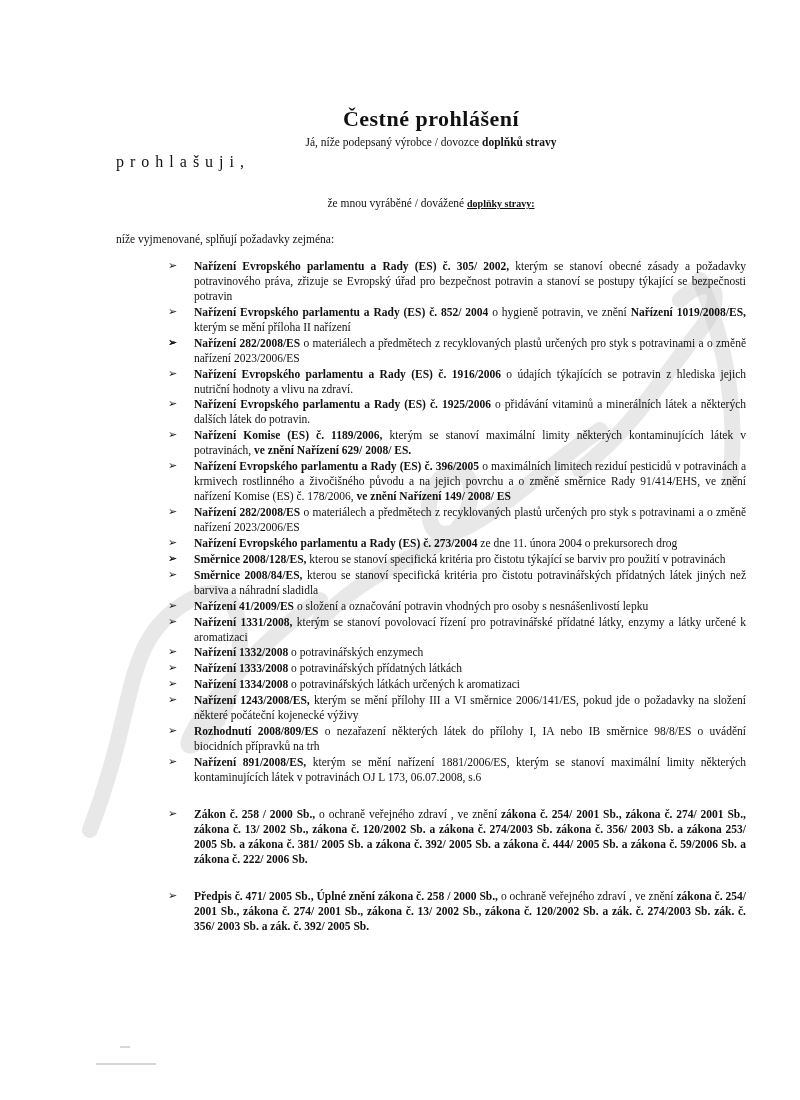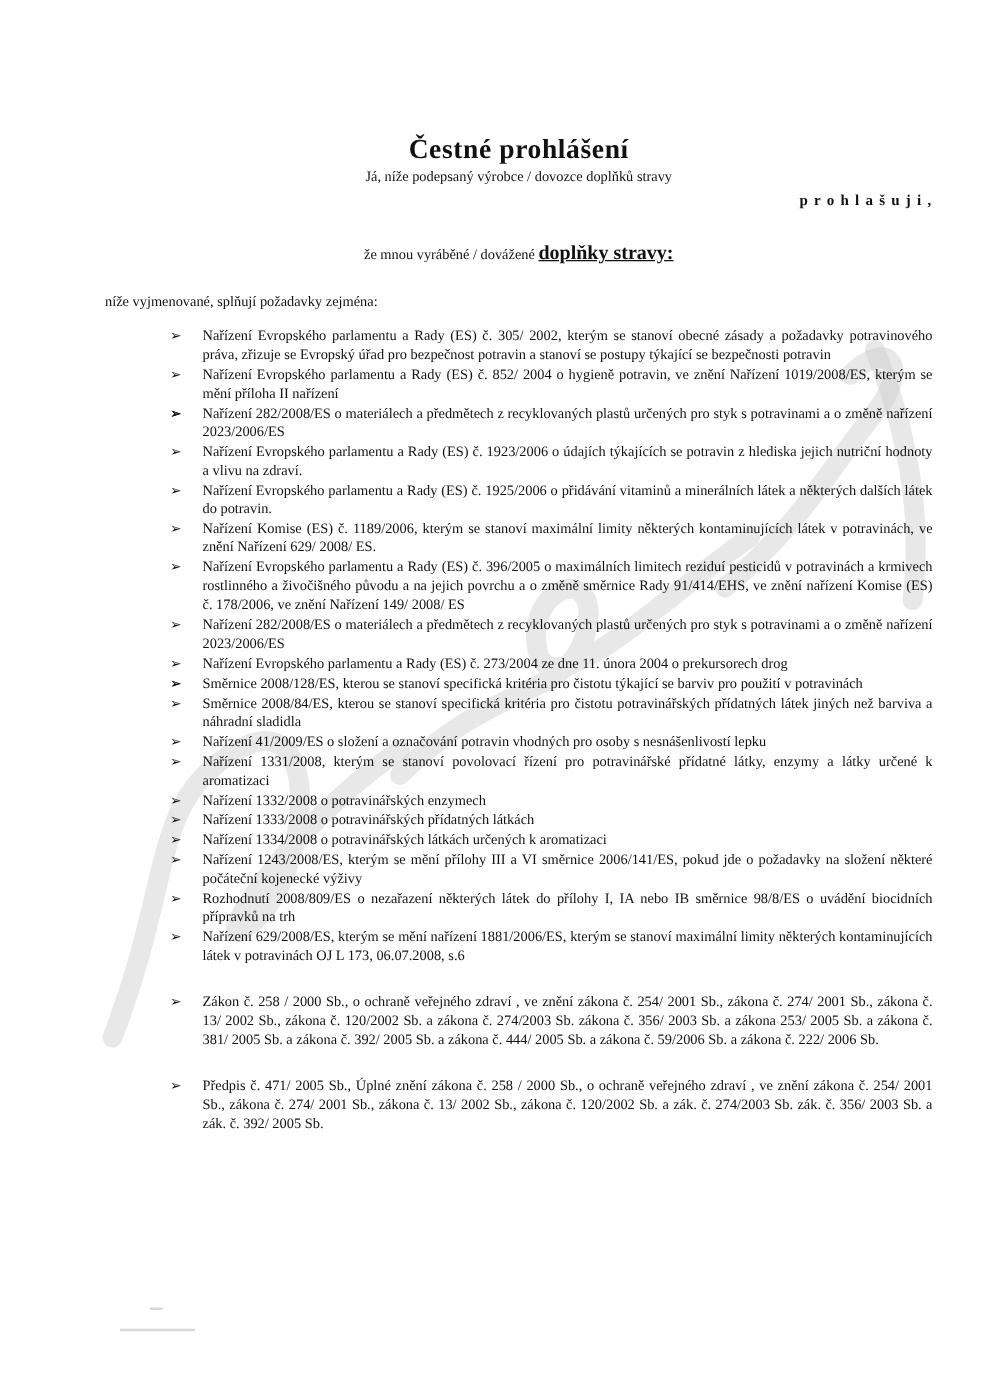--- a/index.html
+++ b/index.html
@@ -14,48 +14,48 @@
   }
   .watermark {
     position: absolute;
     left: 0; top: 0; width: 800px; height: 1100px;
     pointer-events: none;
     z-index: 0;
   }
   .content {
     position: relative;
     z-index: 1;
-    padding: 106px 54px 0 84px;
+    padding: 106px 54px 0 116px;
   }
   .title {
     margin: 0;
     text-align: center;
     font-size: 22px;
     font-weight: bold;
     letter-spacing: 0.5px;
   }
   .subtitle {
     margin: 4px 0 0 0;
     text-align: center;
     font-size: 11.5px;
   }
   .declare {
     margin: 5px 0 0 0;
-    text-align: right;
-    font-size: 12px;
-    font-weight: bold;
+    text-align: left;
+    font-size: 16px;
+    font-weight: normal;
     letter-spacing: 1px;
   }
   .statement {
     margin: 26px 0 0 0;
     text-align: center;
     font-size: 11.5px;
   }
   .statement .big {
-    font-size: 16px;
+    font-size: 10px;
     font-weight: bold;
     text-decoration: underline;
   }
   .intro {
     margin: 24px 0 0 0;
     font-size: 11.5px;
   }
   .list {
     margin-top: 14px;
   }
@@ -70,21 +70,21 @@
   .list-item.spaced {
     margin-top: 22px;
   }
   .bullet {
     position: absolute;
     left: 52px;
     top: 0;
     font-size: 11px;
     font-family: "DejaVu Sans", sans-serif;
   }
-  .b { font-weight: normal; }
+  .b { font-weight: bold; }
   .scan-mark {
     position: absolute;
     background: #bdbdbd;
     opacity: 0.6;
   }
 </style>
 </head>
 <body>
 
 <div class="page">
@@ -114,35 +114,35 @@
     <p class="statement"><span>že mnou vyráběné / dovážené </span><span class="big">doplňky stravy:</span></p>
 
     <p class="intro">níže vyjmenované, splňují požadavky zejména:</p>
 
     <div class="list" id="reg-list">
         <div class="list-item"><span class="bullet">➢</span><span><span class="b">Nařízení Evropského parlamentu a Rady (ES) č. 305/ 2002,</span><span> kterým se stanoví obecné zásady a požadavky potravinového práva, zřizuje se Evropský úřad pro bezpečnost potravin a stanoví se postupy týkající se bezpečnosti potravin</span></span></div>
         <div class="list-item"><span class="bullet">➢</span><span><span class="b">Nařízení Evropského parlamentu a Rady (ES) č. 852/ 2004</span><span> o hygieně potravin, ve znění </span><span class="b">Nařízení 1019/2008/ES,</span><span> kterým se mění příloha II nařízení</span></span></div>
         <div class="list-item"><span class="bullet">➢</span></div>
         <div class="list-item"><span class="bullet">➢</span></div>
         <div class="list-item"><span class="bullet">➢</span><span><span class="b">Nařízení 282/2008/ES</span><span> o materiálech a předmětech z recyklovaných plastů určených pro styk s potravinami a o změně nařízení 2023/2006/ES</span></span></div>
-        <div class="list-item"><span class="bullet">➢</span><span><span class="b">Nařízení Evropského parlamentu a Rady (ES) č. 1923/2006</span><span>  o údajích týkajících se potravin z hlediska jejich nutriční hodnoty a vlivu na zdraví.</span></span></div>
+        <div class="list-item"><span class="bullet">➢</span><span><span class="b">Nařízení Evropského parlamentu a Rady (ES) č. 1916/2006</span><span>  o údajích týkajících se potravin z hlediska jejich nutriční hodnoty a vlivu na zdraví.</span></span></div>
         <div class="list-item"><span class="bullet">➢</span><span><span class="b">Nařízení Evropského parlamentu a Rady (ES) č. 1925/2006</span><span>  o přidávání vitaminů a minerálních látek a některých dalších látek do potravin.</span></span></div>
         <div class="list-item"><span class="bullet">➢</span><span><span class="b">Nařízení Komise (ES) č. 1189/2006,</span><span> kterým se stanoví maximální limity některých kontaminujících látek v potravinách, </span><span class="b">ve znění Nařízení 629/ 2008/ ES.</span></span></div>
         <div class="list-item"><span class="bullet">➢</span><span><span class="b">Nařízení Evropského parlamentu a Rady (ES) č. 396/2005</span><span> o maximálních limitech reziduí pesticidů v potravinách a krmivech rostlinného a živočišného původu a na jejich povrchu a o změně směrnice Rady 91/414/EHS, ve znění nařízení Komise (ES) č. 178/2006, </span><span class="b">ve znění Nařízení 149/ 2008/ ES</span></span></div>
         <div class="list-item"><span class="bullet">➢</span><span><span class="b">Nařízení 282/2008/ES</span><span> o materiálech a předmětech z recyklovaných plastů určených pro styk s potravinami a o změně nařízení 2023/2006/ES</span></span></div>
         <div class="list-item"><span class="bullet">➢</span><span><span class="b">Nařízení Evropského parlamentu a Rady (ES) č. 273/2004</span><span> ze dne 11. února 2004 o prekursorech drog</span></span></div>
         <div class="list-item"><span class="bullet">➢</span></div>
         <div class="list-item"><span class="bullet">➢</span><span><span class="b">Směrnice 2008/128/ES,</span><span> kterou se stanoví specifická kritéria pro čistotu týkající se barviv pro použití v potravinách</span></span></div>
         <div class="list-item"><span class="bullet">➢</span><span><span class="b">Směrnice 2008/84/ES,</span><span> kterou se stanoví specifická kritéria pro čistotu potravinářských přídatných látek jiných než barviva a náhradní sladidla</span></span></div>
         <div class="list-item"><span class="bullet">➢</span><span><span class="b">Nařízení 41/2009/ES</span><span> o složení a označování potravin vhodných pro osoby s nesnášenlivostí lepku</span></span></div>
         <div class="list-item"><span class="bullet">➢</span><span><span class="b">Nařízení 1331/2008,</span><span> kterým se stanoví povolovací řízení pro potravinářské přídatné látky, enzymy a látky určené k aromatizaci</span></span></div>
         <div class="list-item"><span class="bullet">➢</span><span><span class="b">Nařízení 1332/2008</span><span> o potravinářských enzymech</span></span></div>
         <div class="list-item"><span class="bullet">➢</span><span><span class="b">Nařízení 1333/2008</span><span> o potravinářských přídatných látkách</span></span></div>
         <div class="list-item"><span class="bullet">➢</span><span><span class="b">Nařízení 1334/2008</span><span> o potravinářských látkách určených k aromatizaci</span></span></div>
         <div class="list-item"><span class="bullet">➢</span><span><span class="b">Nařízení 1243/2008/ES,</span><span> kterým se mění přílohy III a VI směrnice 2006/141/ES, pokud jde o požadavky na složení některé počáteční kojenecké výživy</span></span></div>
         <div class="list-item"><span class="bullet">➢</span><span><span class="b">Rozhodnutí 2008/809/ES</span><span> o nezařazení některých látek do přílohy I, IA nebo IB směrnice 98/8/ES o uvádění biocidních přípravků na trh</span></span></div>
-        <div class="list-item"><span class="bullet">➢</span><span><span class="b">Nařízení 629/2008/ES,</span><span> kterým se mění nařízení 1881/2006/ES, kterým se stanoví maximální limity některých kontaminujících látek v potravinách  OJ L 173, 06.07.2008, s.6</span></span></div>
+        <div class="list-item"><span class="bullet">➢</span><span><span class="b">Nařízení 891/2008/ES,</span><span> kterým se mění nařízení 1881/2006/ES, kterým se stanoví maximální limity některých kontaminujících látek v potravinách  OJ L 173, 06.07.2008, s.6</span></span></div>
         <div class="list-item spaced"><span class="bullet">➢</span><span><span class="b">Zákon č. 258 / 2000 Sb.,</span><span> o ochraně veřejného zdraví , ve znění </span><span class="b">zákona č. 254/ 2001 Sb., zákona č. 274/ 2001 Sb., zákona č. 13/ 2002 Sb., zákona č. 120/2002 Sb. a zákona č. 274/2003 Sb.  zákona č. 356/ 2003 Sb. a zákona 253/ 2005 Sb. a zákona č. 381/ 2005 Sb. a zákona č. 392/ 2005 Sb. a zákona č. 444/ 2005 Sb. a zákona č. 59/2006 Sb. a zákona č. 222/ 2006 Sb.</span></span></div>
         <div class="list-item spaced"><span class="bullet">➢</span><span><span class="b">Předpis č. 471/ 2005 Sb., Úplné znění zákona č. 258 / 2000 Sb.,</span><span> o ochraně veřejného zdraví , ve znění </span><span class="b">zákona č. 254/ 2001 Sb., zákona č. 274/ 2001 Sb., zákona č. 13/ 2002 Sb., zákona č. 120/2002 Sb. a zák. č. 274/2003 Sb.  zák. č. 356/ 2003 Sb. a zák. č. 392/ 2005 Sb.</span></span></div>
       </div>
 
   </div>
 </div>
 
 </body></html>

